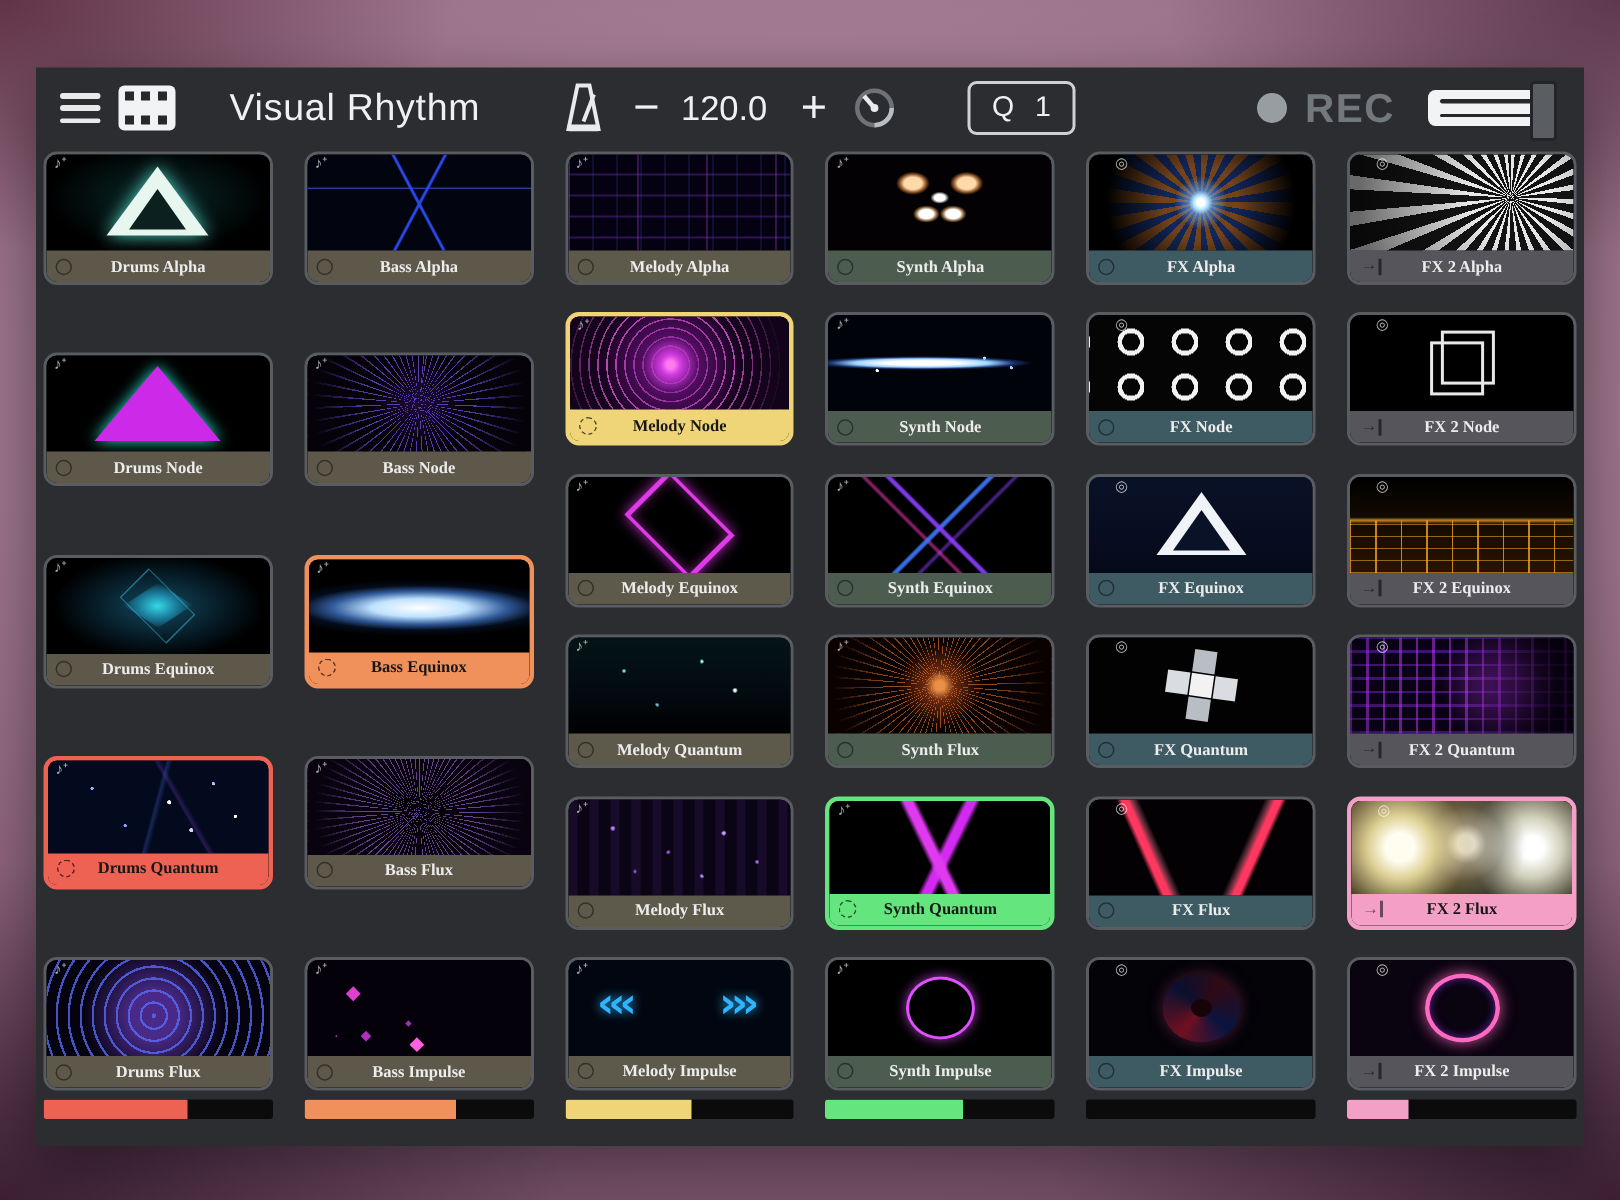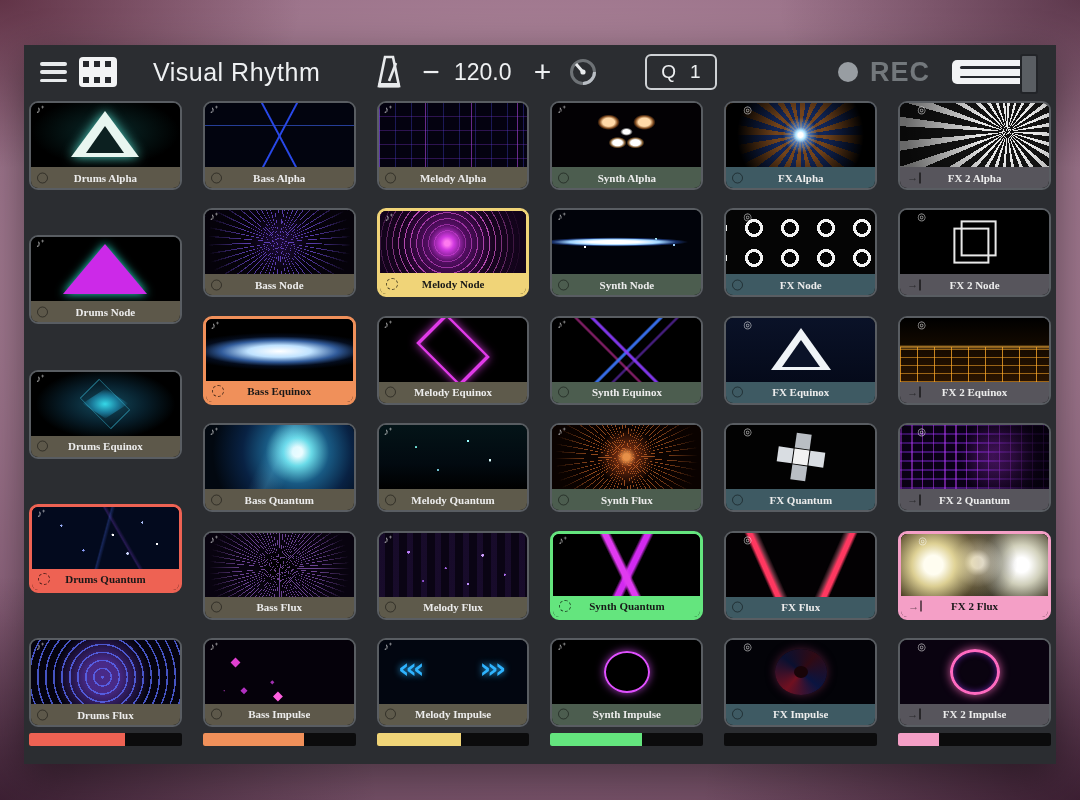--- a/index.html
+++ b/index.html
@@ -331,29 +331,20 @@
         <div class="tile active" style="border-color: rgb(240, 144, 90);">
           <div class="thumb a-bass-equinox">
             <span class="clip-icon note"></span>
           </div>
           <div class="label active" style="background: rgb(240, 144, 90);">
             <span class="trig loop active-loop"></span>
             <span class="label-text">Bass Equinox</span>
           </div>
         </div>
         <div class="tile">
-          <div class="thumb a-bass-quantum">
-            <span class="clip-icon note"></span>
-          </div>
-          <div class="label" style="background: rgb(93, 88, 74);">
-            <span class="trig loop"></span>
-            <span class="label-text">Bass Quantum</span>
-          </div>
-        </div>
-        <div class="tile">
           <div class="thumb a-bass-flux">
             <span class="clip-icon note"></span>
           </div>
           <div class="label" style="background: rgb(93, 88, 74);">
             <span class="trig loop"></span>
             <span class="label-text">Bass Flux</span>
           </div>
         </div>
         <div class="tile">
           <div class="thumb a-bass-impulse">

